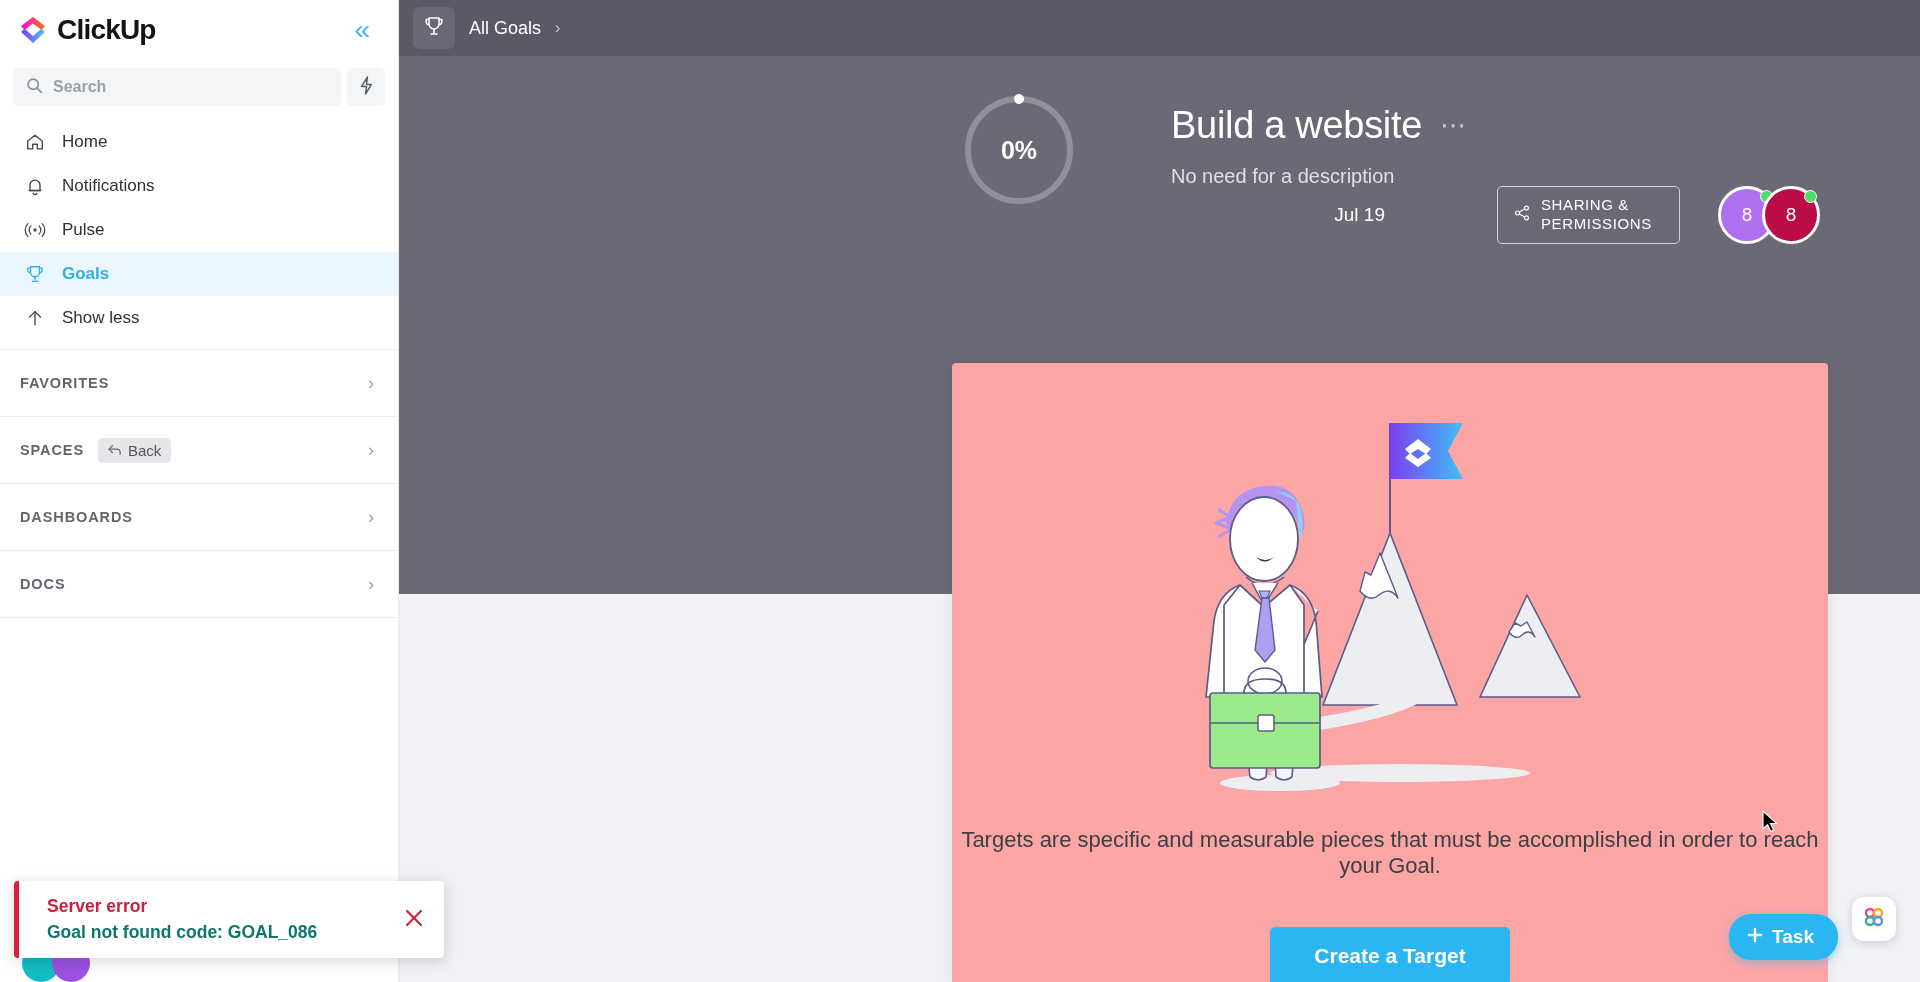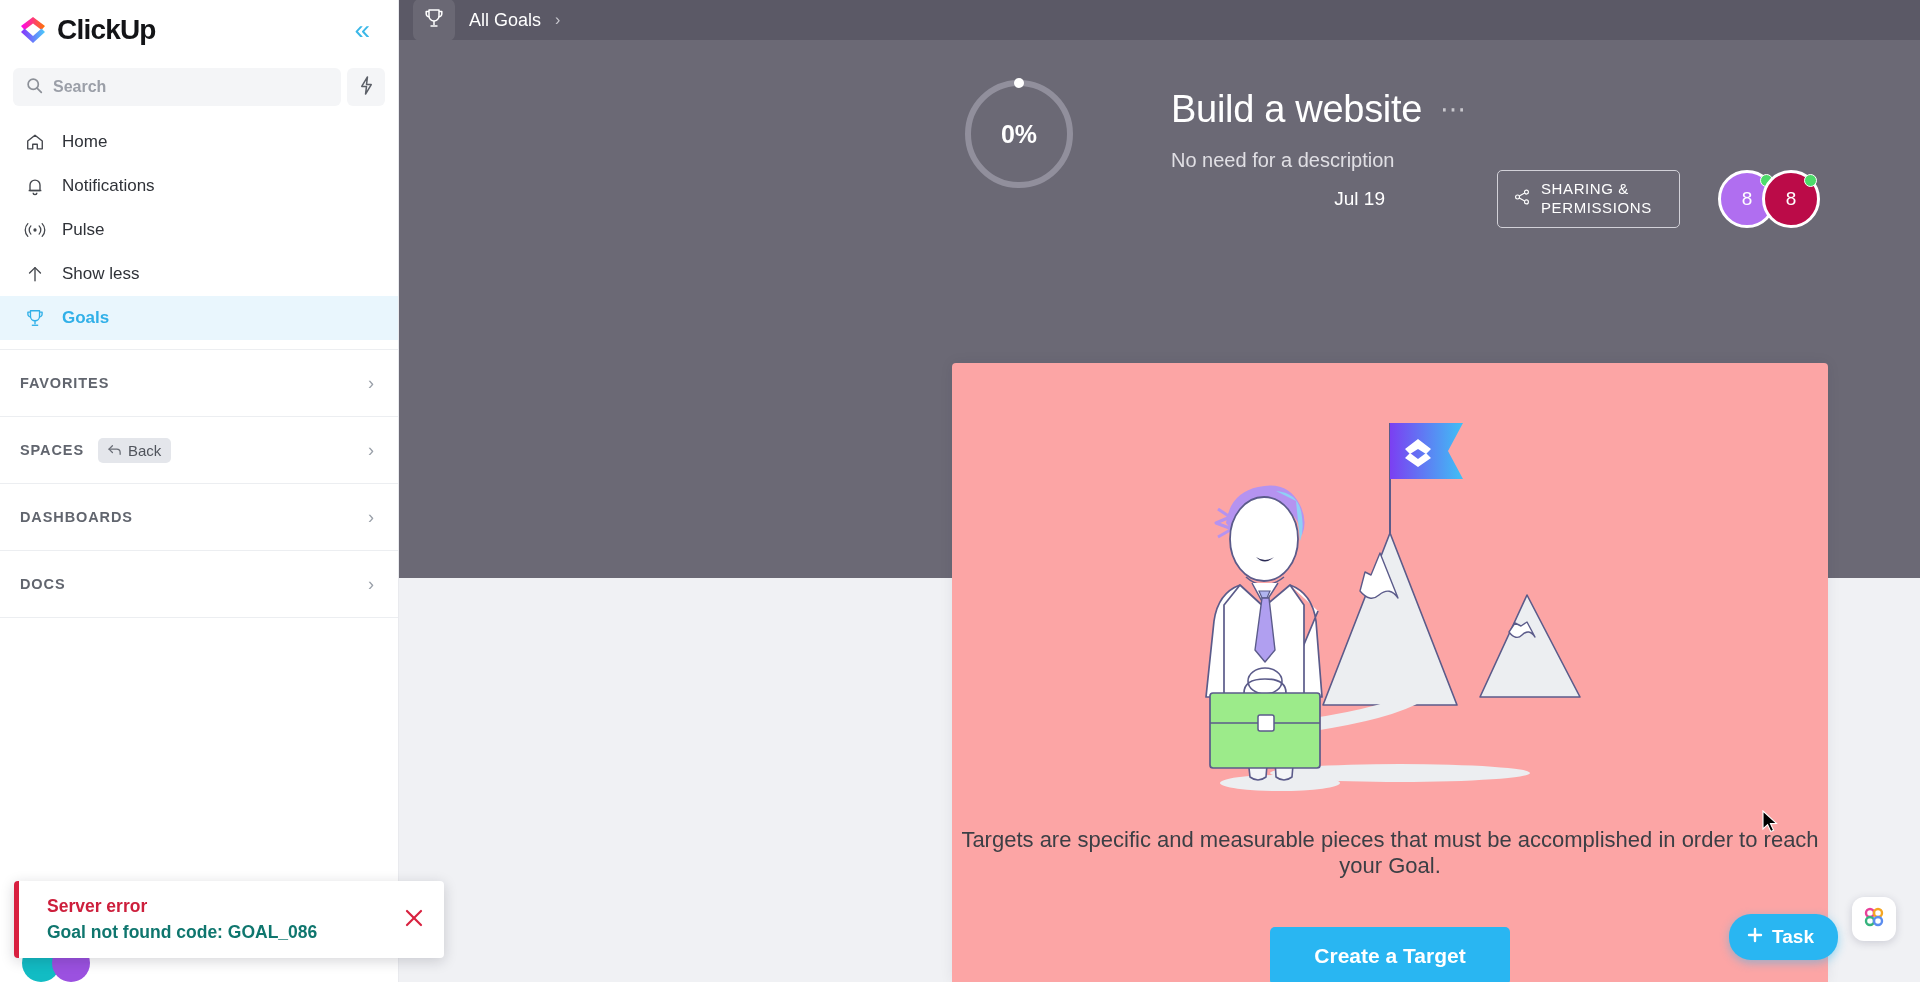--- a/index.html
+++ b/index.html
@@ -99,21 +99,21 @@
   .toast-msg { color: #0f766e; font-size: 17.5px; font-weight: bold; }
   .toast-close { color: #d8213f; font-size: 26px; line-height: 1; cursor: pointer; padding-left: 14px; }
 
   .toast-avatars { position: absolute; left: 22px; bottom: 0; display: flex; z-index: 30; }
   .ta { width: 38px; height: 38px; border-radius: 50%; margin-right: -8px; }
 
   
   .main { flex: 1; position: relative; background: #f0f1f4; height: 982px; }
 
   .topbar {
-    height: 40px; background: #5b5966; display: flex; align-items: center;
+    height: 56px; background: #5b5966; display: flex; align-items: center;
     padding-left: 14px; gap: 4px;
   }
   .crumb-icon {
     width: 42px; height: 42px; border-radius: 7px; background: #6a6874;
     display: flex; align-items: center; justify-content: center; cursor: pointer;
   }
   .crumb-label { color: #ffffff; font-size: 18px; padding: 0 10px; cursor: pointer; }
   .crumb-sep { color: #c8c7ce; font-size: 16px; }
 
   .goal-header {
@@ -271,41 +271,41 @@
             <circle cx="12" cy="10" r="1.8" fill="currentColor" stroke="none"></circle>
             <path d="M7.5 5.5 a6.5 6.5 0 0 0 0 9"></path>
               <path d="M16.5 5.5 a6.5 6.5 0 0 1 0 9"></path>
             <path d="M4.2 3 a10 10 0 0 0 0 14"></path>
               <path d="M19.8 3 a10 10 0 0 1 0 14"></path>
           </svg>
         </span>
         <span class="nav-label">Pulse</span>
       </div>
 
-      <div class="nav-item">
-        <span class="nav-ico">
-          <svg width="20" height="20" viewBox="0 0 22 22" fill="none" stroke="currentColor" stroke-width="1.5" stroke-linecap="round" stroke-linejoin="round">
-            <line x1="11" y1="18.5" x2="11" y2="4"></line>
-              <polyline points="5,10 11,4 17,10"></polyline>
-          </svg>
-        </span>
-        <span class="nav-label">Show less</span>
-      </div>
-
       <div class="nav-item active">
         <span class="nav-ico">
           <svg width="20" height="20" viewBox="0 0 22 22" fill="none" stroke="currentColor" stroke-width="1.5" stroke-linejoin="round">
             <path d="M6 3 H16 V9 a5 5 0 0 1 -10 0 Z"></path>
             <path d="M6 4.5 H3.2 v2.3 a3 3 0 0 0 3 3"></path>
               <path d="M16 4.5 H18.8 v2.3 a3 3 0 0 1 -3 3"></path>
             <path d="M11 14 V18"></path>
               <path d="M7.5 19 H14.5"></path>
           </svg>
         </span>
         <span class="nav-label">Goals</span>
+      </div>
+
+      <div class="nav-item">
+        <span class="nav-ico">
+          <svg width="20" height="20" viewBox="0 0 22 22" fill="none" stroke="currentColor" stroke-width="1.5" stroke-linecap="round" stroke-linejoin="round">
+            <line x1="11" y1="18.5" x2="11" y2="4"></line>
+              <polyline points="5,10 11,4 17,10"></polyline>
+          </svg>
+        </span>
+        <span class="nav-label">Show less</span>
       </div>
     </nav>
 
     <div class="sb-divider"></div>
 
     <div class="sb-section">
       <div class="sb-section-left">
         <span class="sb-section-title">FAVORITES</span>
       </div>
       <span class="chev-right">›</span>

